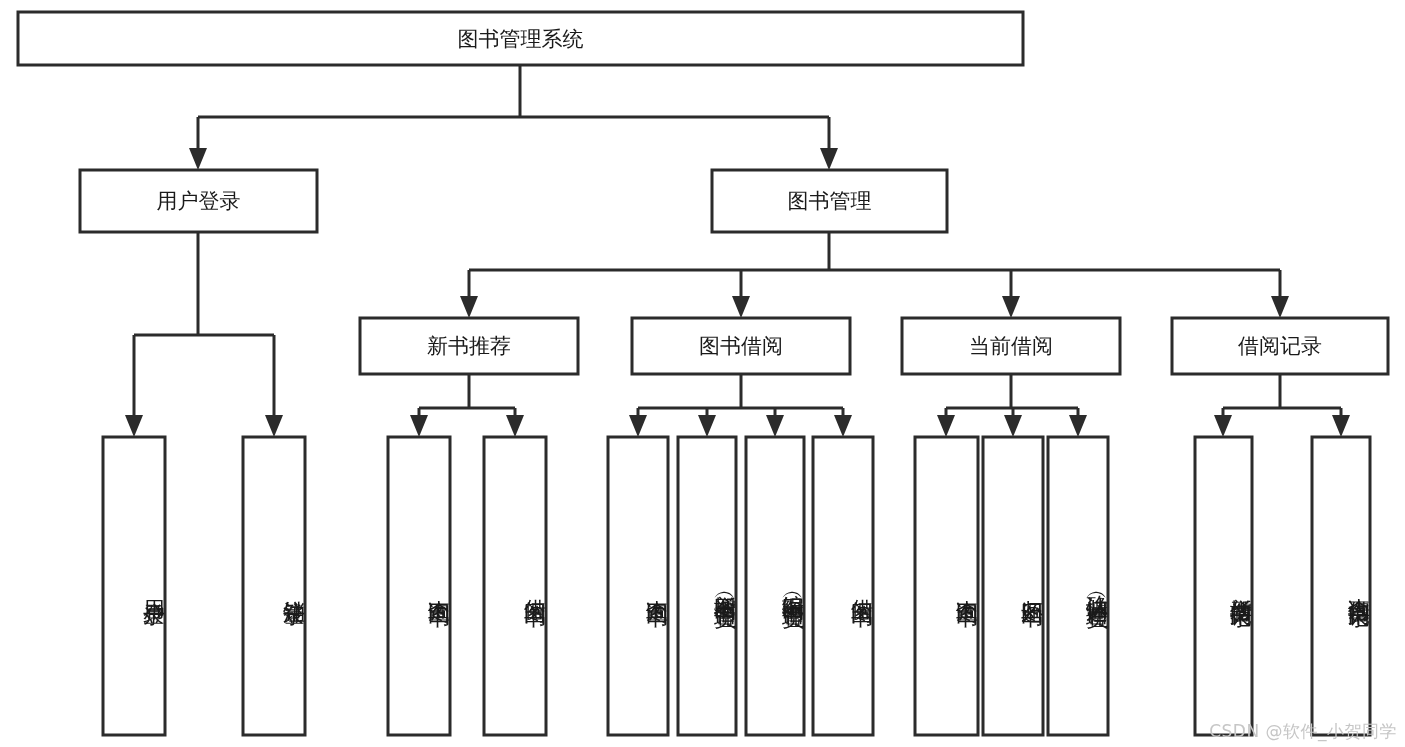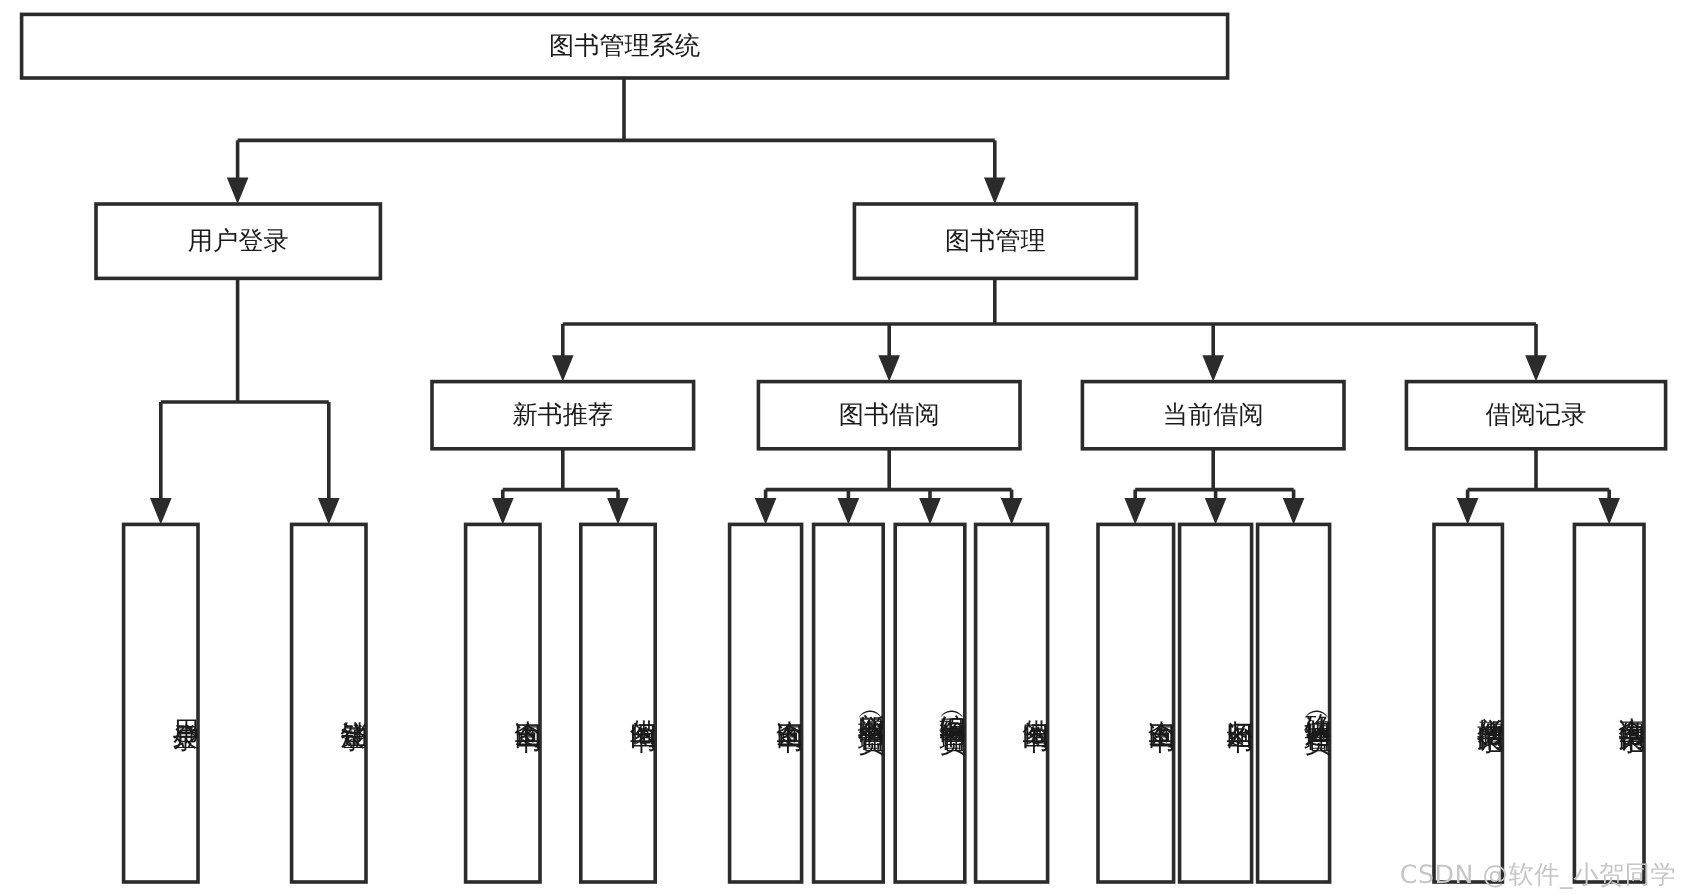--- a/index.html
+++ b/index.html
@@ -47,21 +47,21 @@
     font-family: "DejaVu Sans", "Liberation Sans", sans-serif;
     font-size: 21px;
     text-anchor: middle;
     dominant-baseline: middle;
   }
   .watermark-text {
     position: absolute;
     right: 8px;
     bottom: 4px;
     color: #c6c6c6;
-    font-size: 21px;
+    font-size: 17px;
     font-family: "DejaVu Sans", "Liberation Sans", sans-serif;
     letter-spacing: 0.5px;
     white-space: nowrap;
     user-select: none;
   }
   
   .leaf-layer {
     position: absolute;
     left: 0;
     top: 0;

